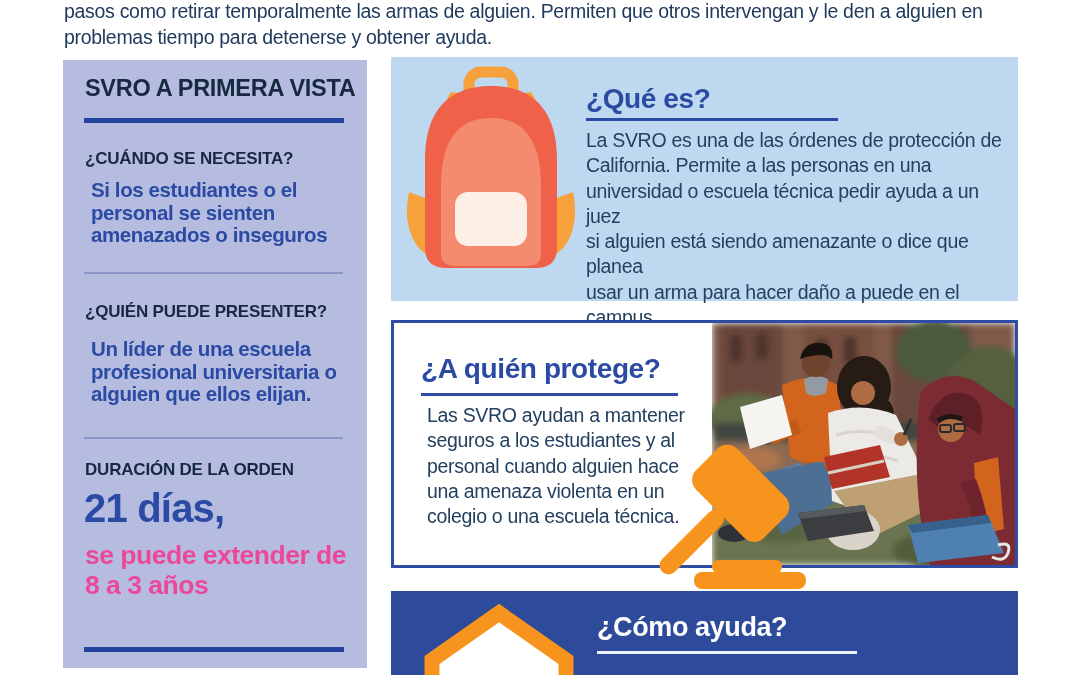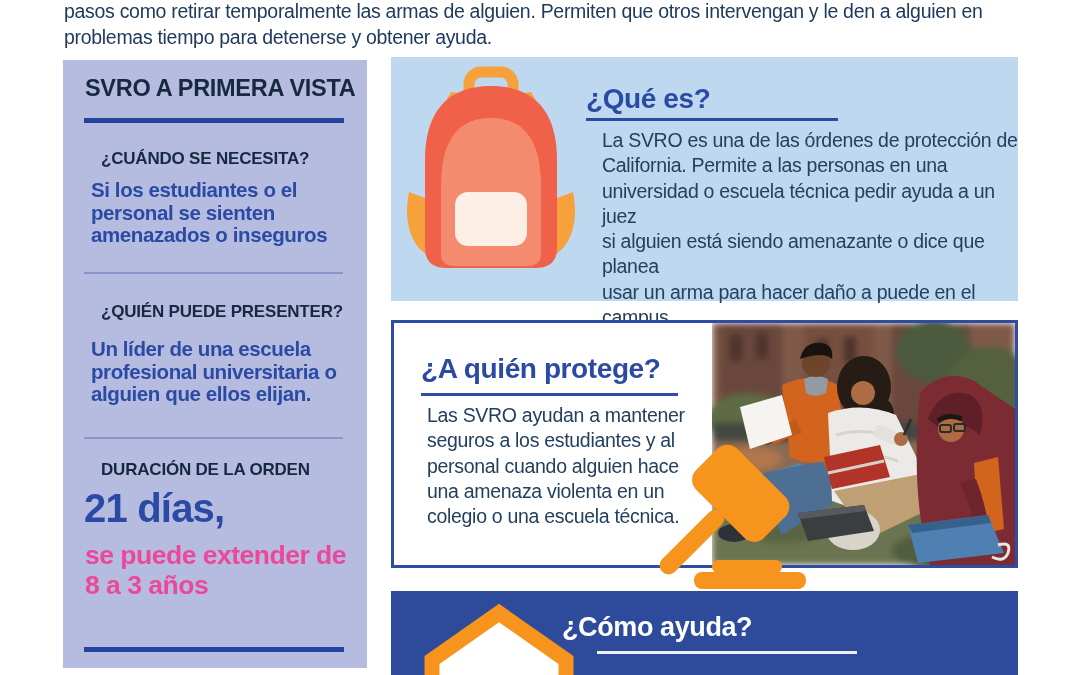--- a/index.html
+++ b/index.html
@@ -18,52 +18,52 @@
 
   
   .sidebar{left:63px;top:60px;width:304px;height:608px;background:#b5bce0;}
   .sb-title{left:85px;top:75px;color:#16293e;font-size:23.5px;font-weight:bold;letter-spacing:-0.3px;}
   .rule-thick{left:84px;width:260px;height:5px;background:#24439e;}
   .rule1{top:118px;}
   .rule2{top:647px;}
   .divider{left:84px;width:259px;height:2px;background:#8a96c8;}
   .div1{top:272px;}
   .div2{top:437px;}
-  .sb-label{left:101px;color:#16293e;font-size:17px;font-weight:bold;letter-spacing:-0.2px;}
+  .sb-label{left:85px;color:#16293e;font-size:17px;font-weight:bold;letter-spacing:-0.2px;}
   .lbl1{top:149px;} .lbl2{top:302px;text-align:right;} .lbl3{top:460px;}
   .sb-answer{left:85px;color:#2b4aa3;font-size:20.5px;font-weight:bold;
              line-height:22.5px;letter-spacing:-0.4px;margin-left:6px;}
   .ans1{top:179px;} .ans2{top:338px;}
   .sb-big{left:84px;top:486px;color:#2b4aa3;font-size:40px;font-weight:bold;letter-spacing:-0.8px;}
   .sb-duration{left:85px;top:540px;color:#ec4899;font-size:26.5px;font-weight:bold;
                line-height:30px;letter-spacing:-0.5px;}
 
   
   .card-title{color:#2b4aa3;font-size:28px;font-weight:bold;letter-spacing:-0.4px;}
   .underline{height:3px;background:#2b4aa3;}
   .card-body{color:#24405f;font-size:19.5px;line-height:25.3px;letter-spacing:-0.3px;font-weight:500;}
 
   
   .card-what{left:391px;top:57px;width:627px;height:244px;background:#bdd8ef;}
   .what-title{left:586px;top:83px;}
   .what-underline{left:586px;top:118px;width:252px;}
-  .what-body{left:586px;top:128px;width:430px;margin-left:16px;}
+  .what-body{left:586px;top:128px;width:430px;}
 
   
   .card-who{left:391px;top:320px;width:627px;height:248px;background:#ffffff;
             border:3px solid #2e4ca3;box-sizing:border-box;}
   .who-title{left:421px;top:353px;}
   .who-underline{left:421px;top:393px;width:257px;background:#2e4ca3;}
   .who-body{left:427px;top:403px;width:280px;}
   .photo{left:712px;top:323px;width:303px;height:242px;overflow:hidden;}
   .gavel{left:620px;top:442px;width:200px;height:148px;z-index:6;}
 
   
   .card-how{left:391px;top:591px;width:627px;height:84px;background:#2d4a9b;}
-  .how-title{left:562px;top:612px;color:#ffffff;font-size:27px;font-weight:bold;letter-spacing:-0.4px;}
+  .how-title{left:597px;top:612px;color:#ffffff;font-size:27px;font-weight:bold;letter-spacing:-0.4px;}
   .how-underline{left:597px;top:651px;width:260px;height:2.5px;background:#eef1f8;}
   .house{left:424px;top:604px;width:150px;height:71px;overflow:visible;}
 </style>
 </head>
 <body>
 
 <div class="abs intro">
   <span class="ln">pasos como retirar temporalmente las armas de alguien. Permiten que otros intervengan y le den a alguien en</span>
   <span class="ln">problemas tiempo para detenerse y obtener ayuda.</span>
 </div>

